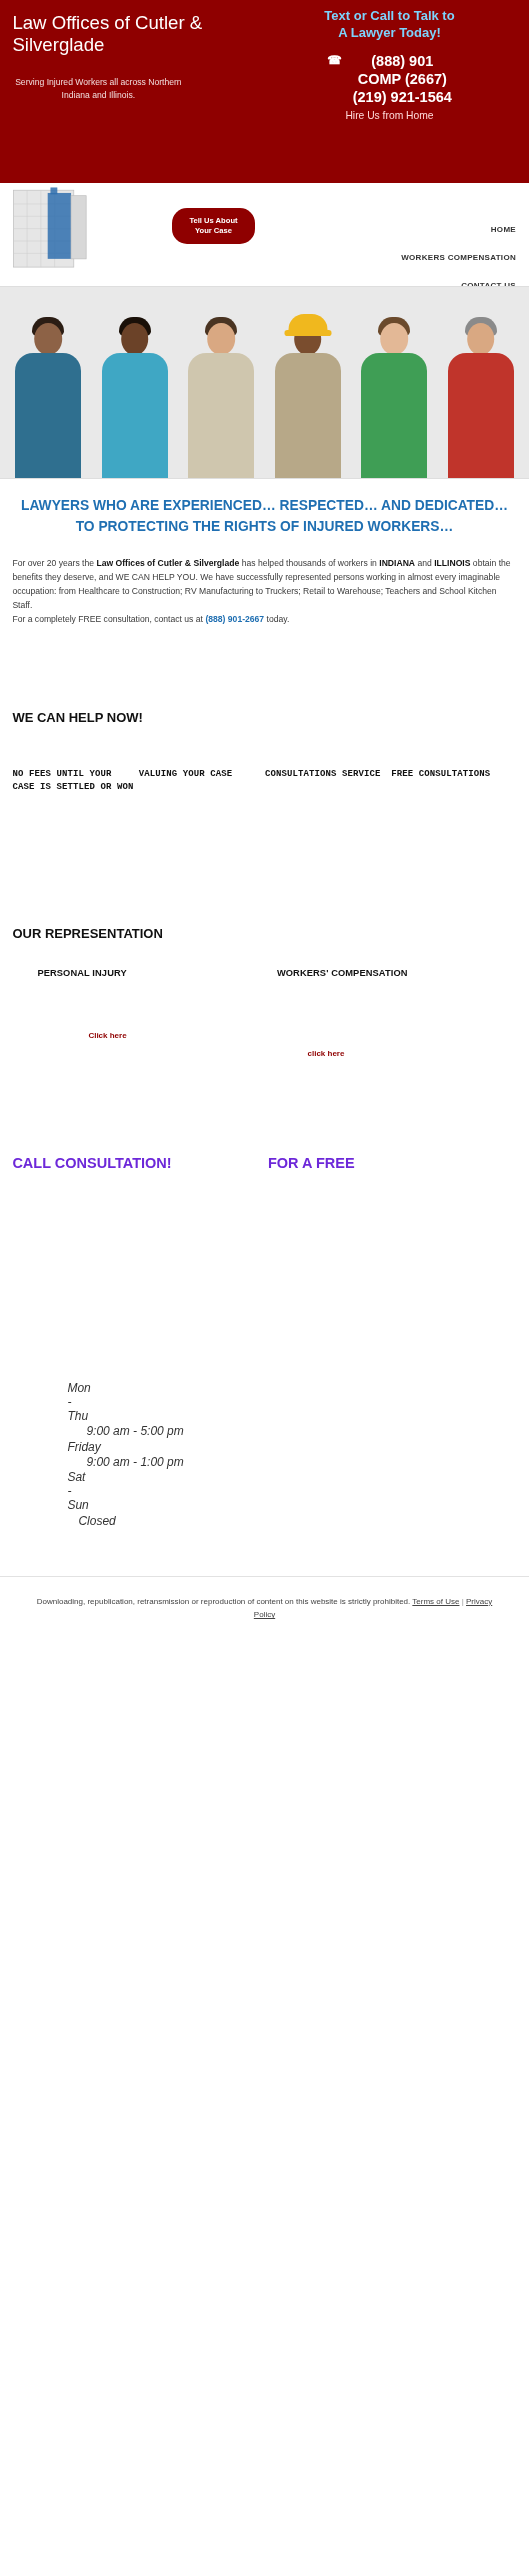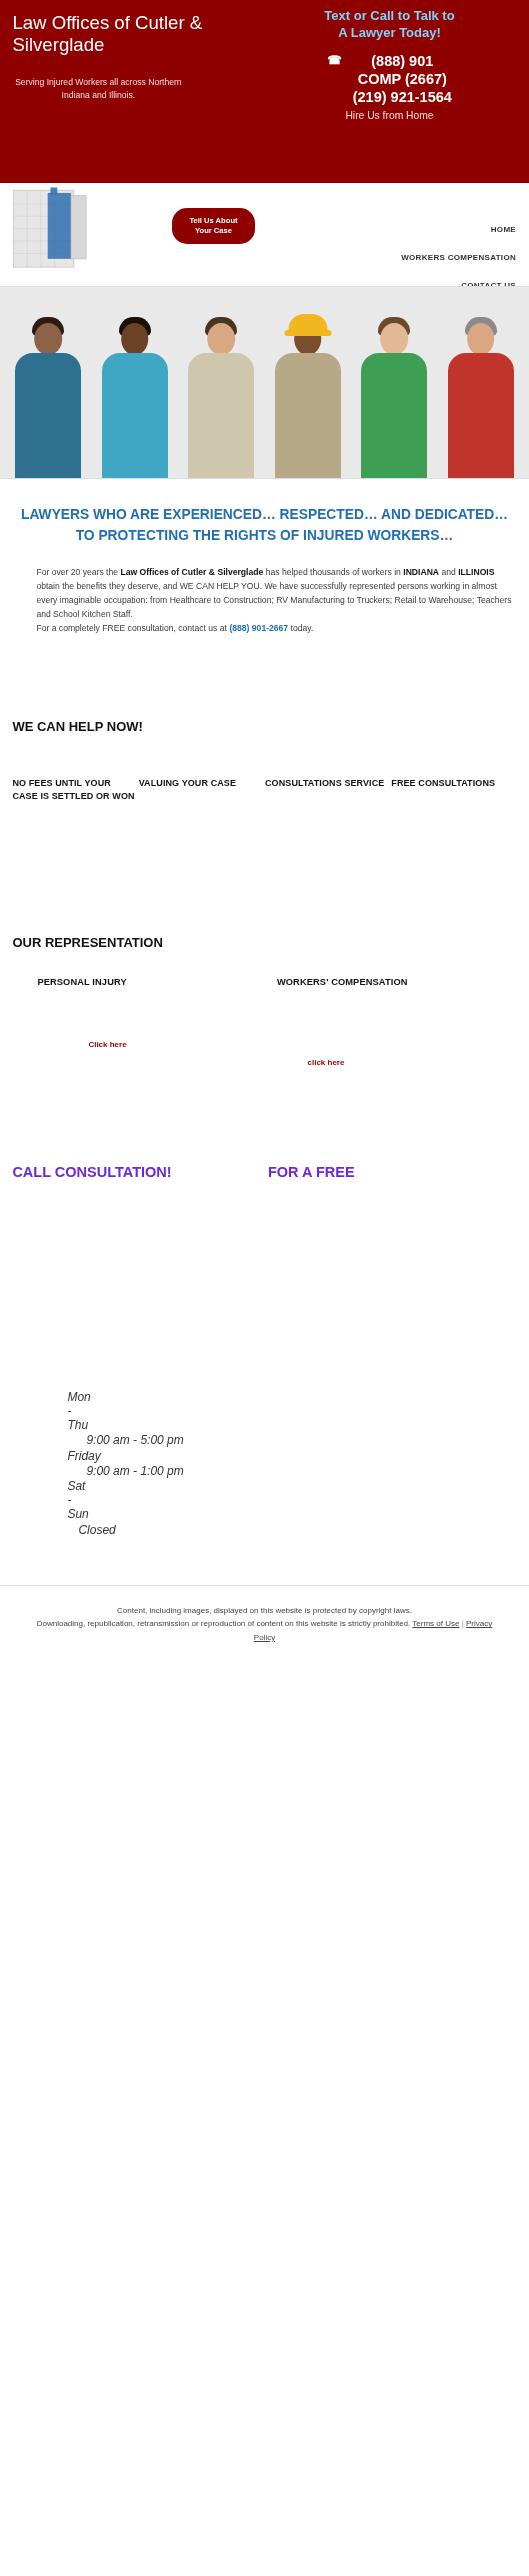--- a/index.html
+++ b/index.html
@@ -148,28 +148,28 @@
     position: absolute; left: 50%; transform: translateX(-50%);
     top: 1.4px; width: 39px; height: 18px;
     border-radius: 18px 18px 2.8px 2.8px;
   }
   .w-hat:after {
     content: ""; position: absolute; left: -4.1px; bottom: -3.4px;
     width: 47px; height: 5.5px; border-radius: 2.8px; background: inherit;
   }
 
   
-  .section { padding: 0 12.4px; margin-left: 24px; }
+  .section { padding: 0 12.4px; }
   .headline {
     color: #1f6fb2;
     font-size: 13.8px;
     font-weight: bold;
     text-align: center;
     line-height: 1.55;
-    margin: 25px 0 18px 0;
+    margin: 16px 0 18px 0;
     padding: 0 16.5px;
   }
   .body-copy {
     font-size: 8.6px;
     line-height: 1.65;
     color: #3a3a3a;
   }
   .body-copy b { color: #111; }
   .lnk { color: #1f6fb2; font-weight: bold; text-decoration: none; }
 
@@ -178,20 +178,21 @@
     font-size: 13px;
     font-weight: bold;
     color: #111111;
     margin: 83px 0 0 0;
     padding: 0 12.4px;
   }
   .help-grid {
     display: flex;
     gap: 1px;
     padding: 43px 12.4px 0 12.4px;
+    font-family: Liberation Mono, monospace;
   }
   .help-col { width: 25%; }
   .help-col h4 {
     font-size: 9px;
     font-weight: bold;
     color: #111;
     margin: 0;
     line-height: 1.5;
     letter-spacing: 0.1px;
   }
@@ -415,21 +416,20 @@
   </div>
   <div class="hours-row">
     <div class="hours-day">Sat - Sun</div>
   </div>
   <div class="hours-row">
     <div class="hours-day" style="padding-left:66px">Closed</div>
   </div>
 </div>
 
 <div class="footer">
-  <div>Content, including images, displayed on this website is protected by copyright laws.</div>
   <div>
     <span>Downloading, republication, retransmission or reproduction of content on this website is strictly prohibited.</span>
     <a href="#">Terms of Use</a>
     <span class="sep">|</span>
     <a href="#">Privacy Policy</a>
   </div>
 </div>
 
 
 </body></html>

